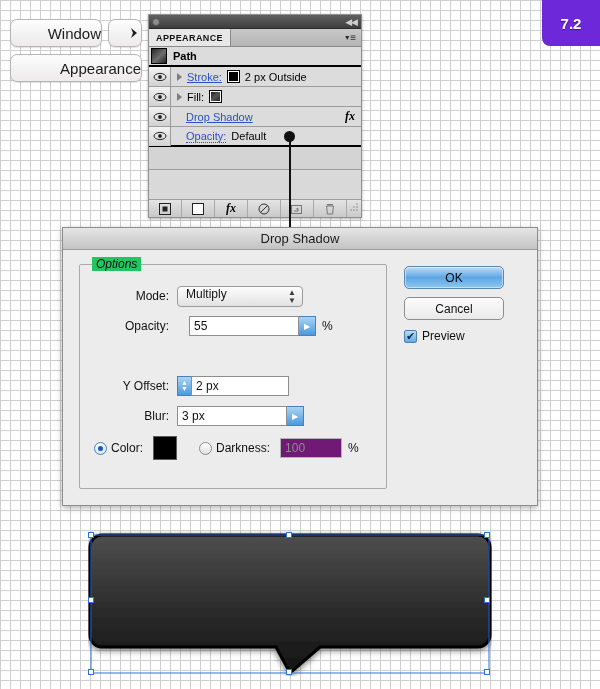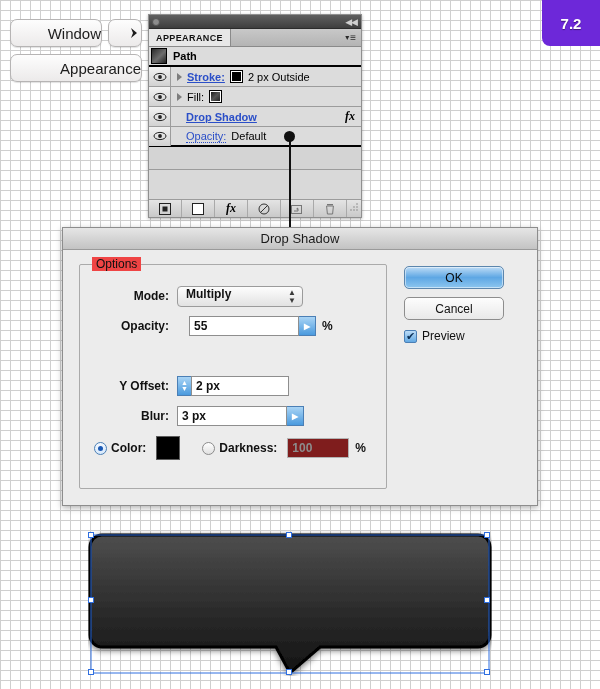--- a/index.html
+++ b/index.html
@@ -77,21 +77,21 @@
   }
   .row-eye {
     width:22px; height:19px; flex:0 0 22px;
     background:linear-gradient(to bottom,#f2f2f2,#d2d2d2);
     border-right:1px solid #9c9c9c;
     display:flex; align-items:center; justify-content:center;
   }
   .row-eye svg { display:block; }
   .row-body { flex:1; display:flex; align-items:center; padding-left:6px; gap:5px; position:relative;}
   .disclosure { width:0;height:0;border-left:5px solid #7d7d7d;border-top:4px solid transparent;border-bottom:4px solid transparent;}
-  .link-solid { color:#2b4fc8; text-decoration:underline;font-weight:bold; }
+  .link-solid { color:#2b4fc8; text-decoration:underline; }
   .link-dotted { color:#2b4fc8; border-bottom:1px dotted #2b4fc8; }
   .swatch-box {
     width:13px;height:13px;border:1px solid #000;
     background:#000; box-shadow:inset 0 0 0 1px #fff;
   }
   .swatch-grad { background:linear-gradient(135deg,#111 0%,#555 50%,#1a1a1a 100%); }
   #row-path {
     height:20px; background:#dcdcdc; display:flex; align-items:center;
     border-bottom:2px solid #000; padding-left:2px; gap:6px;
   }
@@ -131,24 +131,24 @@
     border-bottom:1px solid #9a9a9a;
     display:flex; align-items:center; justify-content:center;
     font-size:13px; color:#1b1b1b;
   }
   #dialog-body { position:relative; height:256px; }
   #options-group {
     position:absolute; left:16px; top:14px; width:308px; height:225px;
     border:1px solid #aaa; border-radius:2px;
   }
   #options-legend {
-    position:absolute; left:12px; top:-8px; background:#ef4444;
-    padding:0 4px; font-size:12px; color:#111;
-  }
-  .field-row { position:absolute; display:flex; align-items:center; height:20px;font-weight:bold; }
+    position:absolute; left:12px; top:-8px; background:#22c55e;
+    padding:0 4px; font-size:12px; color:#111;font-style:italic;
+  }
+  .field-row { position:absolute; display:flex; align-items:center; height:20px; }
   .field-label { font-size:12px; color:#111; text-align:right; }
   .lbl-w { width:86px; }
 
   select.combo, .combo {
     width:126px; height:21px; font-size:12px; padding:0 18px 0 8px;
     border:1px solid #9b9b9b; border-radius:4px;
     background:linear-gradient(to bottom,#fdfdfd,#e2e2e2);
     display:flex; align-items:flex-start; position:relative; color:#111;
   }
   .combo .arrows {
@@ -175,21 +175,21 @@
 
   .radio {
     width:13px; height:13px; border-radius:50%;
     border:1px solid #8b8b8b; background:linear-gradient(to bottom,#fff,#e0e0e0);
     display:flex; align-items:center; justify-content:center; margin-right:4px;
   }
   .radio.on { background:linear-gradient(to bottom,#f4f9ff,#d6e8fb); border-color:#4b7fb5; }
   .radio.on::after { content:""; width:5px;height:5px;border-radius:50%;background:#1a59b5; }
   #color-swatch { width:24px; height:24px; background:#000; border:1px solid #5c5c5c; }
   #darkness-field {
-    width:62px; height:20px; border:1px solid #b3b3b3; background:#7f1d1d;
+    width:62px; height:20px; border:1px solid #b3b3b3; background:#701a75;
     font-size:12px; color:#8d8d8d; display:flex; align-items:center; padding:0 4px;
   }
 
   .dlg-btn {
     position:absolute; width:100px; height:23px; border-radius:5px;
     font-size:12px; display:flex; align-items:center; justify-content:center;
     border:1px solid #8d8d8d;
   }
   #ok-button {
     left:341px; top:16px; color:#0a0a0a;

